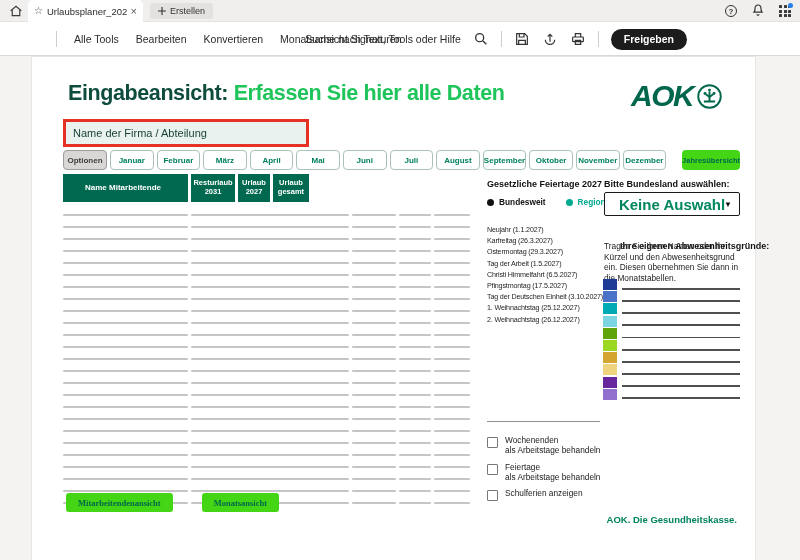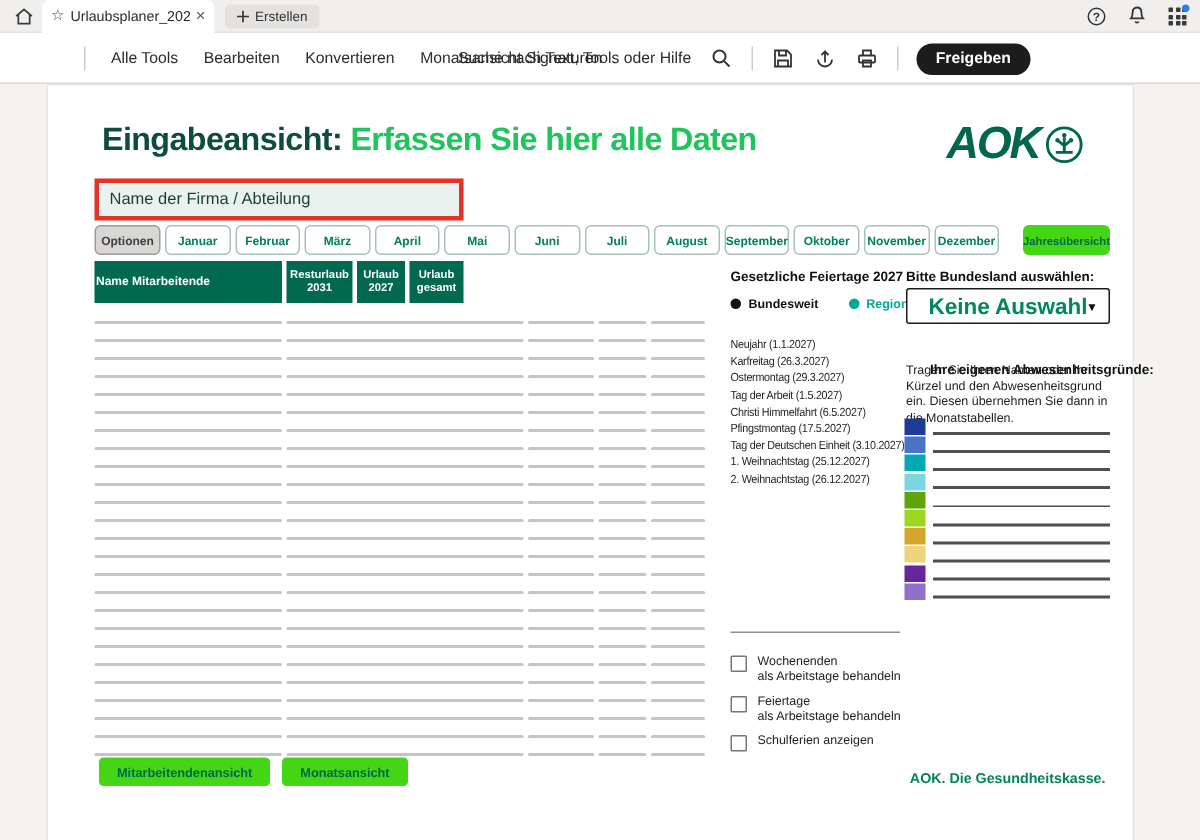--- a/index.html
+++ b/index.html
@@ -46,30 +46,30 @@
   .tabs-row { left:31px; top:93px; width:677px; height:20px; display:flex; gap:3px; }
   .tabs-row * { position:static; }
   .tab { border:1px solid #a9c2b9; border-radius:4px; background:#fff; color:#00805e; font-weight:bold; font-size:8px; display:flex; align-items:center; justify-content:center; white-space:nowrap; }
   .tab.options { flex:0 0 44px; background:#d8d7d5; border-color:#9d9c9a; color:#3f3f3f; }
   .months-wrap { flex:1; display:flex; gap:3px; }
   .tab.month { flex:1;text-align:right; }
   .tab.year { flex:0 0 56px; margin-left:13px; background:#44d614; border:none; color:#00664c; font-size:7.5px; }
 
   .thead { left:31px; top:117px; display:flex; gap:3px; }
   .thead * { position:static; }
-  .th { background:#00694f; color:#fff; font-size:8px; font-weight:bold; height:28px; display:flex; align-items:center; padding:0 1px; line-height:1.15; }
+  .th { background:#00694f; color:#fff; font-size:8px; font-weight:bold; height:28px; display:flex; align-items:center; padding:0 22px; line-height:1.15; }
   .th.center { justify-content:center; text-align:center; padding:0 2px; font-size:7.5px; }
   .c0{width:125px;} .c1{width:158px;} .c2{width:44px;} .c3{width:32px;} .c4{width:36px;}
 
   .table-rows { left:31px; top:148px; }
   .table-rows * { position:static; }
   .trow { display:flex; gap:3px; height:12px; }
   .trow i { display:block; align-self:flex-end; height:1.8px; background:#c5c5c5; border-radius:2px; margin-bottom:1px; }
 
-  .view-buttons { left:34px; top:448px; display:flex; gap:8px; }
+  .view-buttons { left:34px; top:436px; display:flex; gap:29px;font-family:Liberation Serif, serif; }
   .view-buttons * { position:static; }
   .green-btn { background:#44d614; color:#00664c; font-weight:bold; font-size:8.5px; height:19px; border-radius:3px; display:flex; align-items:center; padding:0 12px; white-space:nowrap; }
 
   
   .mid-heading { left:455px; top:122px; font-size:9px; font-weight:bold; color:#111; white-space:nowrap; }
   .legend { left:455px; top:140px; display:flex; gap:20px; }
   .legend * { position:static; }
   .legend-item { display:flex; align-items:center; gap:5px; font-size:8.3px; font-weight:bold; white-space:nowrap; }
   .dot { width:7px; height:7px; border-radius:50%; }
   .holiday-list { left:455px; top:167px; list-style:none; width:117px; }

